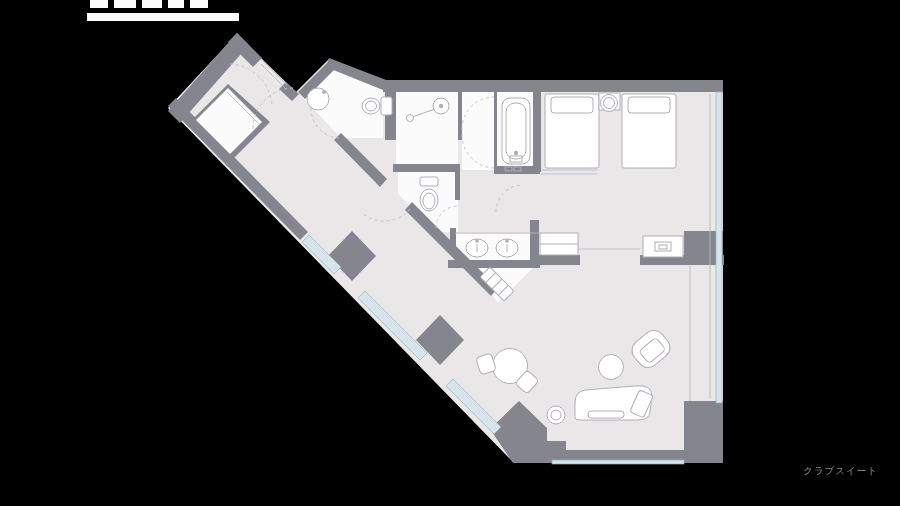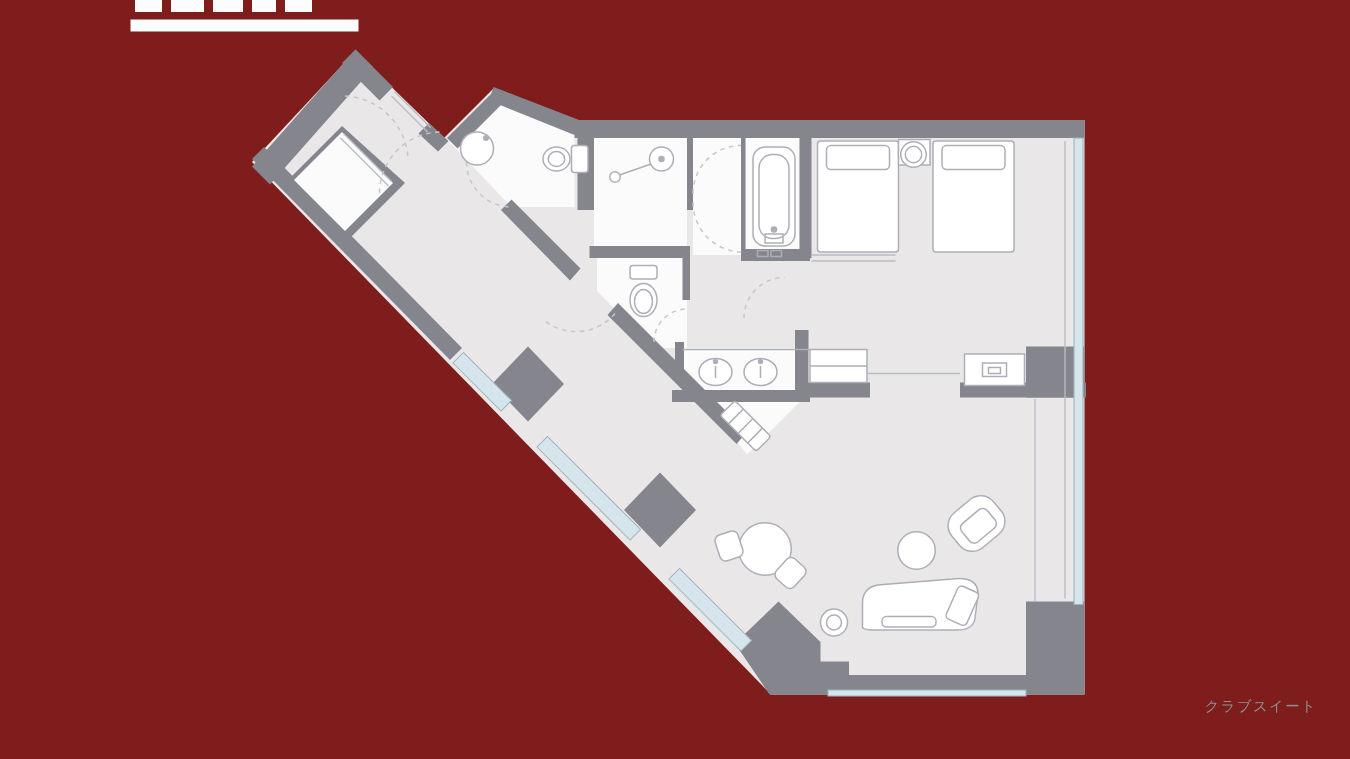--- a/index.html
+++ b/index.html
@@ -1,20 +1,20 @@
 <!DOCTYPE html>
 <html style="--wall: #85858e; --floor: #eae7e8; --room: #fbfbfb; --window: #d6e4eb; --line: #aeaeb8; --arc: #c6c6ce; --label_text: #8f8f96;"><head>
 <meta charset="utf-8">
 <style>
   :root{
     --wall:#85858e; --floor:#eae7e8; --room:#fbfbfb; --window:#d6e4eb;
     --line:#aeaeb8; --arc:#c6c6ce; --label_text:#8f8f96;
   }
   html,body{margin:0;padding:0;background:#ffffff;}
-  #stage{position:relative;width:900px;height:506px;background:#7f1d1d;overflow:hidden;
+  #stage{position:relative;width:900px;height:506px;background:#000000;overflow:hidden;
          font-family:Liberation Sans, sans-serif;}
   svg{position:absolute;left:0;top:0;}
   .floor{fill:var(--floor);}
   .room{fill:var(--room);}
   .wall{fill:var(--wall);stroke:none;}
   .win{fill:var(--window);stroke:#9db3bd;stroke-width:0.7;}
   .fx{fill:#ffffff;stroke:var(--line);stroke-width:1;}
   .fx2{fill:none;stroke:var(--line);stroke-width:1;}
   .dot{fill:var(--line);stroke:none;}
   .arc{fill:none;stroke:var(--arc);stroke-width:1;stroke-dasharray:3 3;}

